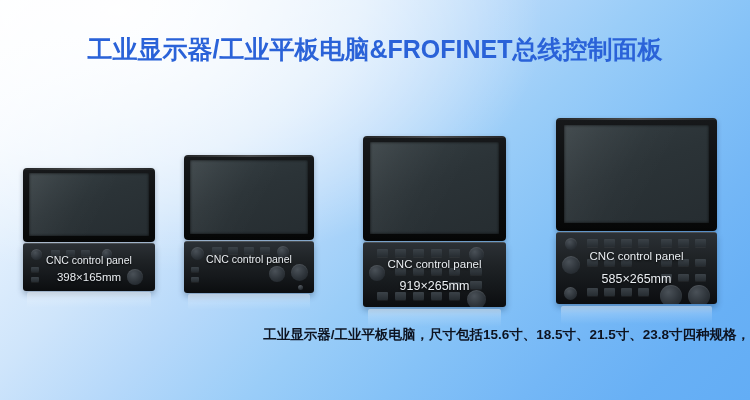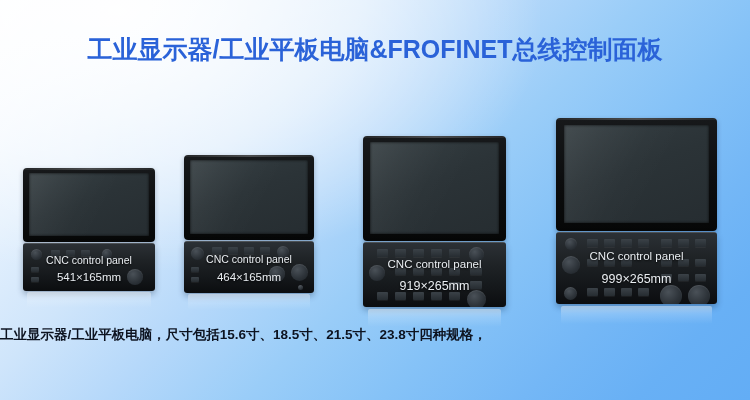--- a/index.html
+++ b/index.html
@@ -134,21 +134,21 @@
     background: linear-gradient(180deg, rgba(255,255,255,0.42) 0%, rgba(255,255,255,0.16) 45%, rgba(255,255,255,0.0) 100%);
     pointer-events: none;
   }
 
   
   #caption {
     position: absolute;
     left: 0;
     top: 325px;
     width: 750px;
-    text-align: left;
+    text-align: right;
     font-size: 13.5px;
     font-weight: bold;
     color: #0d1320;
     line-height: 20px;
   }
   #caption div { white-space: nowrap; }
 </style>
 </head>
 <body>
 
@@ -166,21 +166,21 @@
       <span class="btn-rd" style="left:8px; top:6px; width:11px; height:11px;"></span>
       <span class="btn-sq" style="left:28px; top:7px; width:9px; height:6px;"></span>
       <span class="btn-sq" style="left:43px; top:7px; width:9px; height:6px;"></span>
       <span class="btn-sq" style="left:58px; top:7px; width:9px; height:6px;"></span>
       <span class="btn-rd" style="left:79px; top:6px; width:10px; height:10px;"></span>
       <span class="btn-sq" style="left:8px; top:24px; width:8px; height:5px;"></span>
       <span class="btn-sq" style="left:8px; top:34px; width:8px; height:5px;"></span>
       <span class="btn-rd" style="left:104px; top:26px; width:16px; height:16px;"></span>
 
       <span class="panel-label" style="top:11px; font-size:10.5px;">CNC control panel</span>
-      <span class="panel-label" style="top:28px; font-size:11.5px;">541×165mm</span>
+      <span class="panel-label" style="top:28px; font-size:11.5px;">398×165mm</span>
     </div>
     <div class="reflect" style="left:4px; top:124px; width:124px; height:16px;"></div>
   </div>
 
   <div class="device" style="left:184px; top:155px; width:130px;">
     <div class="monitor" style="width:130px; height:85px;">
       <div class="screen" style="left:6px; top:5px; right:6px; bottom:6px;"></div>
     </div>
     <div class="panel" style="width:130px; height:52px; margin-top:1px;">
       <span class="btn-rd" style="left:7px; top:6px; width:13px; height:13px;"></span>
@@ -189,21 +189,20 @@
       <span class="btn-sq" style="left:60px; top:6px; width:10px; height:7px;"></span>
       <span class="btn-sq" style="left:76px; top:6px; width:10px; height:7px;"></span>
       <span class="btn-rd" style="left:93px; top:5px; width:12px; height:12px;"></span>
       <span class="btn-sq" style="left:7px; top:26px; width:8px; height:5px;"></span>
       <span class="btn-sq" style="left:7px; top:36px; width:8px; height:5px;"></span>
       <span class="btn-rd" style="left:85px; top:25px; width:16px; height:16px;"></span>
       <span class="btn-rd" style="left:107px; top:23px; width:17px; height:17px;"></span>
       <span class="btn-rd" style="left:114px; top:44px; width:5px; height:5px;"></span>
 
       <span class="panel-label" style="top:12px; font-size:10.5px;">CNC control panel</span>
-      <span class="panel-label" style="top:30px; font-size:11.5px;">464×165mm</span>
     </div>
     <div class="reflect" style="left:4px; top:139px; width:122px; height:16px;"></div>
   </div>
 
   <div class="device" style="left:363px; top:136px; width:143px;">
     <div class="monitor" style="width:143px; height:105px;">
       <div class="screen" style="left:7px; top:6px; right:7px; bottom:7px;"></div>
     </div>
     <div class="panel" style="width:143px; height:65px; margin-top:1px;">
       <span class="btn-sq" style="left:14px; top:7px; width:11px; height:8px;"></span>
@@ -264,21 +263,21 @@
 
       <span class="btn-rd" style="left:8px; top:55px; width:13px; height:13px;"></span>
       <span class="btn-sq" style="left:31px; top:56px; width:11px; height:8px;"></span>
       <span class="btn-sq" style="left:48px; top:56px; width:11px; height:8px;"></span>
       <span class="btn-sq" style="left:65px; top:56px; width:11px; height:8px;"></span>
       <span class="btn-sq" style="left:82px; top:56px; width:11px; height:8px;"></span>
       <span class="btn-rd" style="left:104px; top:53px; width:22px; height:22px;"></span>
       <span class="btn-rd" style="left:132px; top:53px; width:22px; height:22px;"></span>
 
       <span class="panel-label" style="top:18px; font-size:11.5px;">CNC control panel</span>
-      <span class="panel-label" style="top:40px; font-size:12.5px;">999×265mm</span>
+      <span class="panel-label" style="top:40px; font-size:12.5px;">585×265mm</span>
     </div>
     <div class="reflect" style="left:5px; top:188px; width:151px; height:18px;"></div>
   </div>
 
   <div id="caption">
     <div>工业显示器/工业平板电脑，尺寸包括15.6寸、18.5寸、21.5寸、23.8寸四种规格，</div>
   </div>
 
 </div>
 

